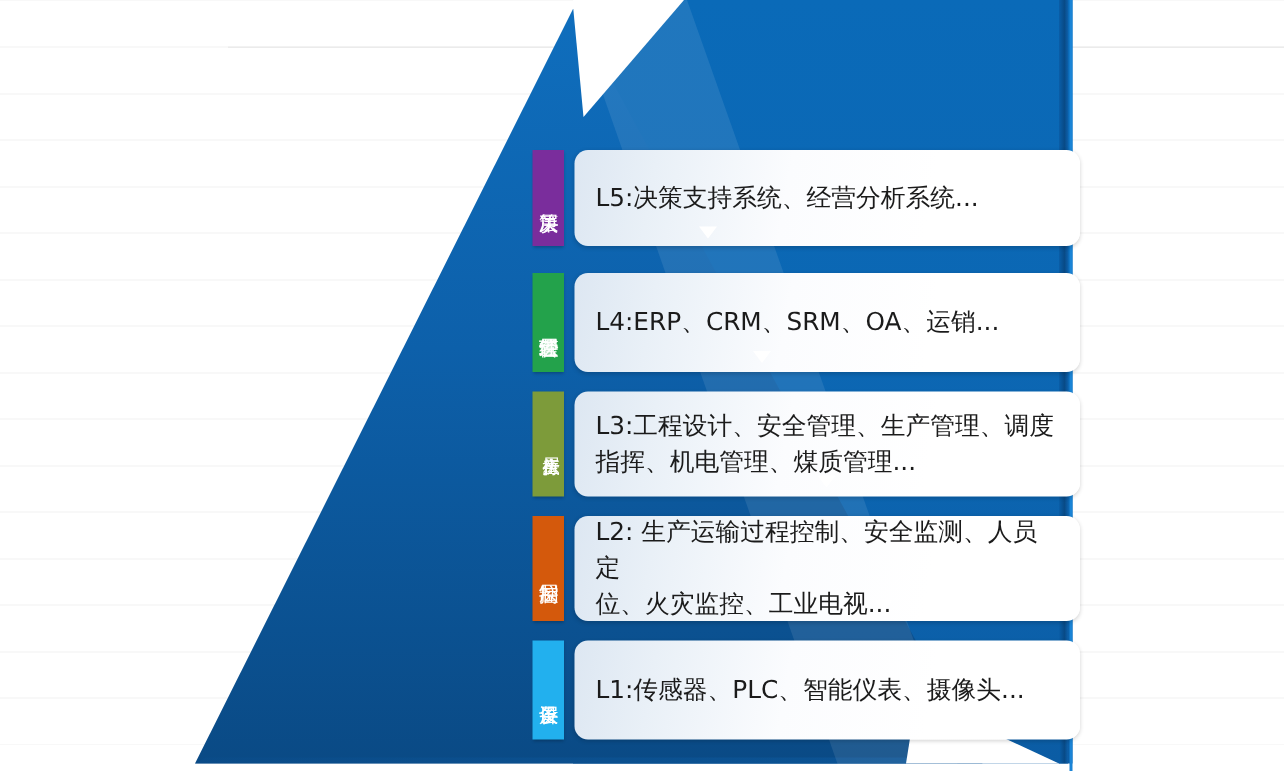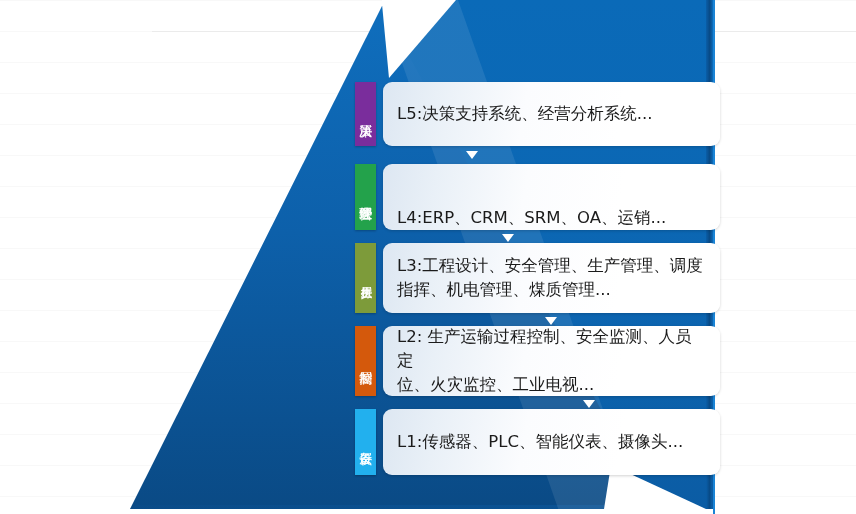--- a/index.html
+++ b/index.html
@@ -27,21 +27,21 @@
 
   
   .pyramid{position:absolute;left:0;top:0;width:856px;height:514px;}
   .pyramid svg{display:block;}
 
   
   .wedge{position:absolute;left:0;top:0;width:856px;height:514px;pointer-events:none;}
 
   
   .rows{position:absolute;left:0;top:0;width:856px;height:514px;}
-  .row{position:absolute;left:355px;height:64px;}
+  .row{position:absolute;left:355px;height:64px;margin-top:18px;}
 
   .tag{position:absolute;left:0;top:0;width:21px;
     color:#ffffff;font-size:13px;line-height:1.04;
     writing-mode:vertical-rl;text-orientation:upright;
     display:flex;align-items:center;justify-content:center;
     letter-spacing:0px;font-weight:400;
     box-shadow:0 1px 2px rgba(0,0,0,.25);
   }
   .card{position:absolute;left:28px;
     background:linear-gradient(100deg,#dde7f2 0%,#e9f0f7 16%,#fbfcfe 42%,#ffffff 70%,#ffffff 100%);
@@ -112,21 +112,21 @@
     <div class="row" style="top:82px;height:64px;width:365px;">
       <div class="tag" style="height:64px;background:#7a2d9c;">决策层</div>
       <div class="card" style="width:337px;height:64px;">
         <span class="card-text">L5:决策支持系统、经营分析系统...</span>
       </div>
     </div>
     <div class="marker" style="left:466px;top:151px;"></div>
 
     <div class="row" style="top:164px;height:66px;width:365px;">
       <div class="tag" style="height:66px;background:#23a24b;">经营管理层</div>
-      <div class="card" style="width:337px;height:66px;align-items:flex-end;">
+      <div class="card" style="width:337px;height:66px;">
         <span class="card-text">L4:ERP、CRM、SRM、OA、运销...</span>
       </div>
     </div>
     <div class="marker" style="left:502px;top:234px;"></div>
 
     <div class="row" style="top:243px;height:70px;width:365px;">
       <div class="tag" style="height:70px;background:#7d9b3a;font-size:11.5px;">生产执行层</div>
       <div class="card" style="width:337px;height:70px;">
         <span class="card-text">L3:工程设计、安全管理、生产管理、调度
 指挥、机电管理、煤质管理...</span>

